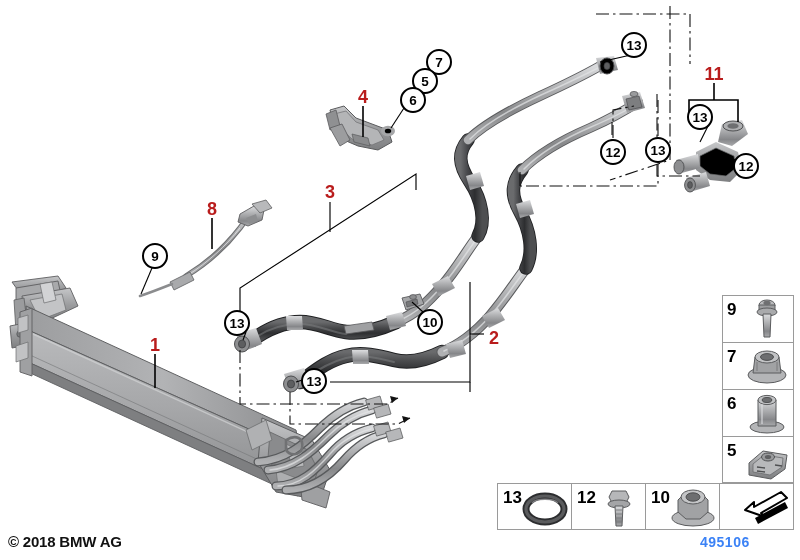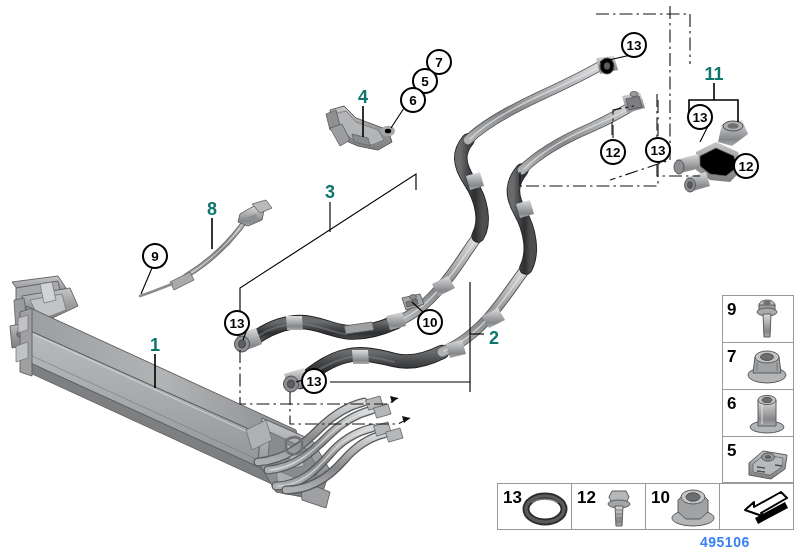--- a/index.html
+++ b/index.html
@@ -17,21 +17,21 @@
     letter-spacing:-0.2px;white-space:nowrap;
   }
   .partno{
     position:absolute;left:700px;top:534px;
     font-size:14px;font-weight:bold;color:#3b82f6;
     letter-spacing:0.5px;
   }
 
   
   .idx{
-    position:absolute;font-size:18px;font-weight:bold;color:#0f766e;
+    position:absolute;font-size:18px;font-weight:bold;color:#b91c1c;
     line-height:1;transform:translate(-50%,-50%);
     font-family:"Liberation Sans", sans-serif;
   }
 
   
   .bub{
     position:absolute;width:26px;height:26px;border-radius:50%;
     border:2.1px solid #000;background:#fff;
     transform:translate(-50%,-50%);
     display:flex;align-items:center;justify-content:center;
@@ -469,15 +469,16 @@
 
   <div class="bcell">
     <span class="num"></span>
     <svg class="glyph" viewBox="0 0 50 46" style="width:74px;right:-10px;">
       <path d="M4 26 L13 18 L13 23 L40 8 L46 14 L20 29 L24 33 Z" fill="#ffffff" stroke="#000" stroke-width="2" stroke-linejoin="round"></path>
       <path d="M14 34 L44 18 L47 24 L17 40 Z" fill="#000"></path>
     </svg>
   </div>
 </div>
 
+<div class="copyright">© 2018 BMW AG</div>
 <div class="partno">495106</div>
 
 </div>
 
 </body></html>

